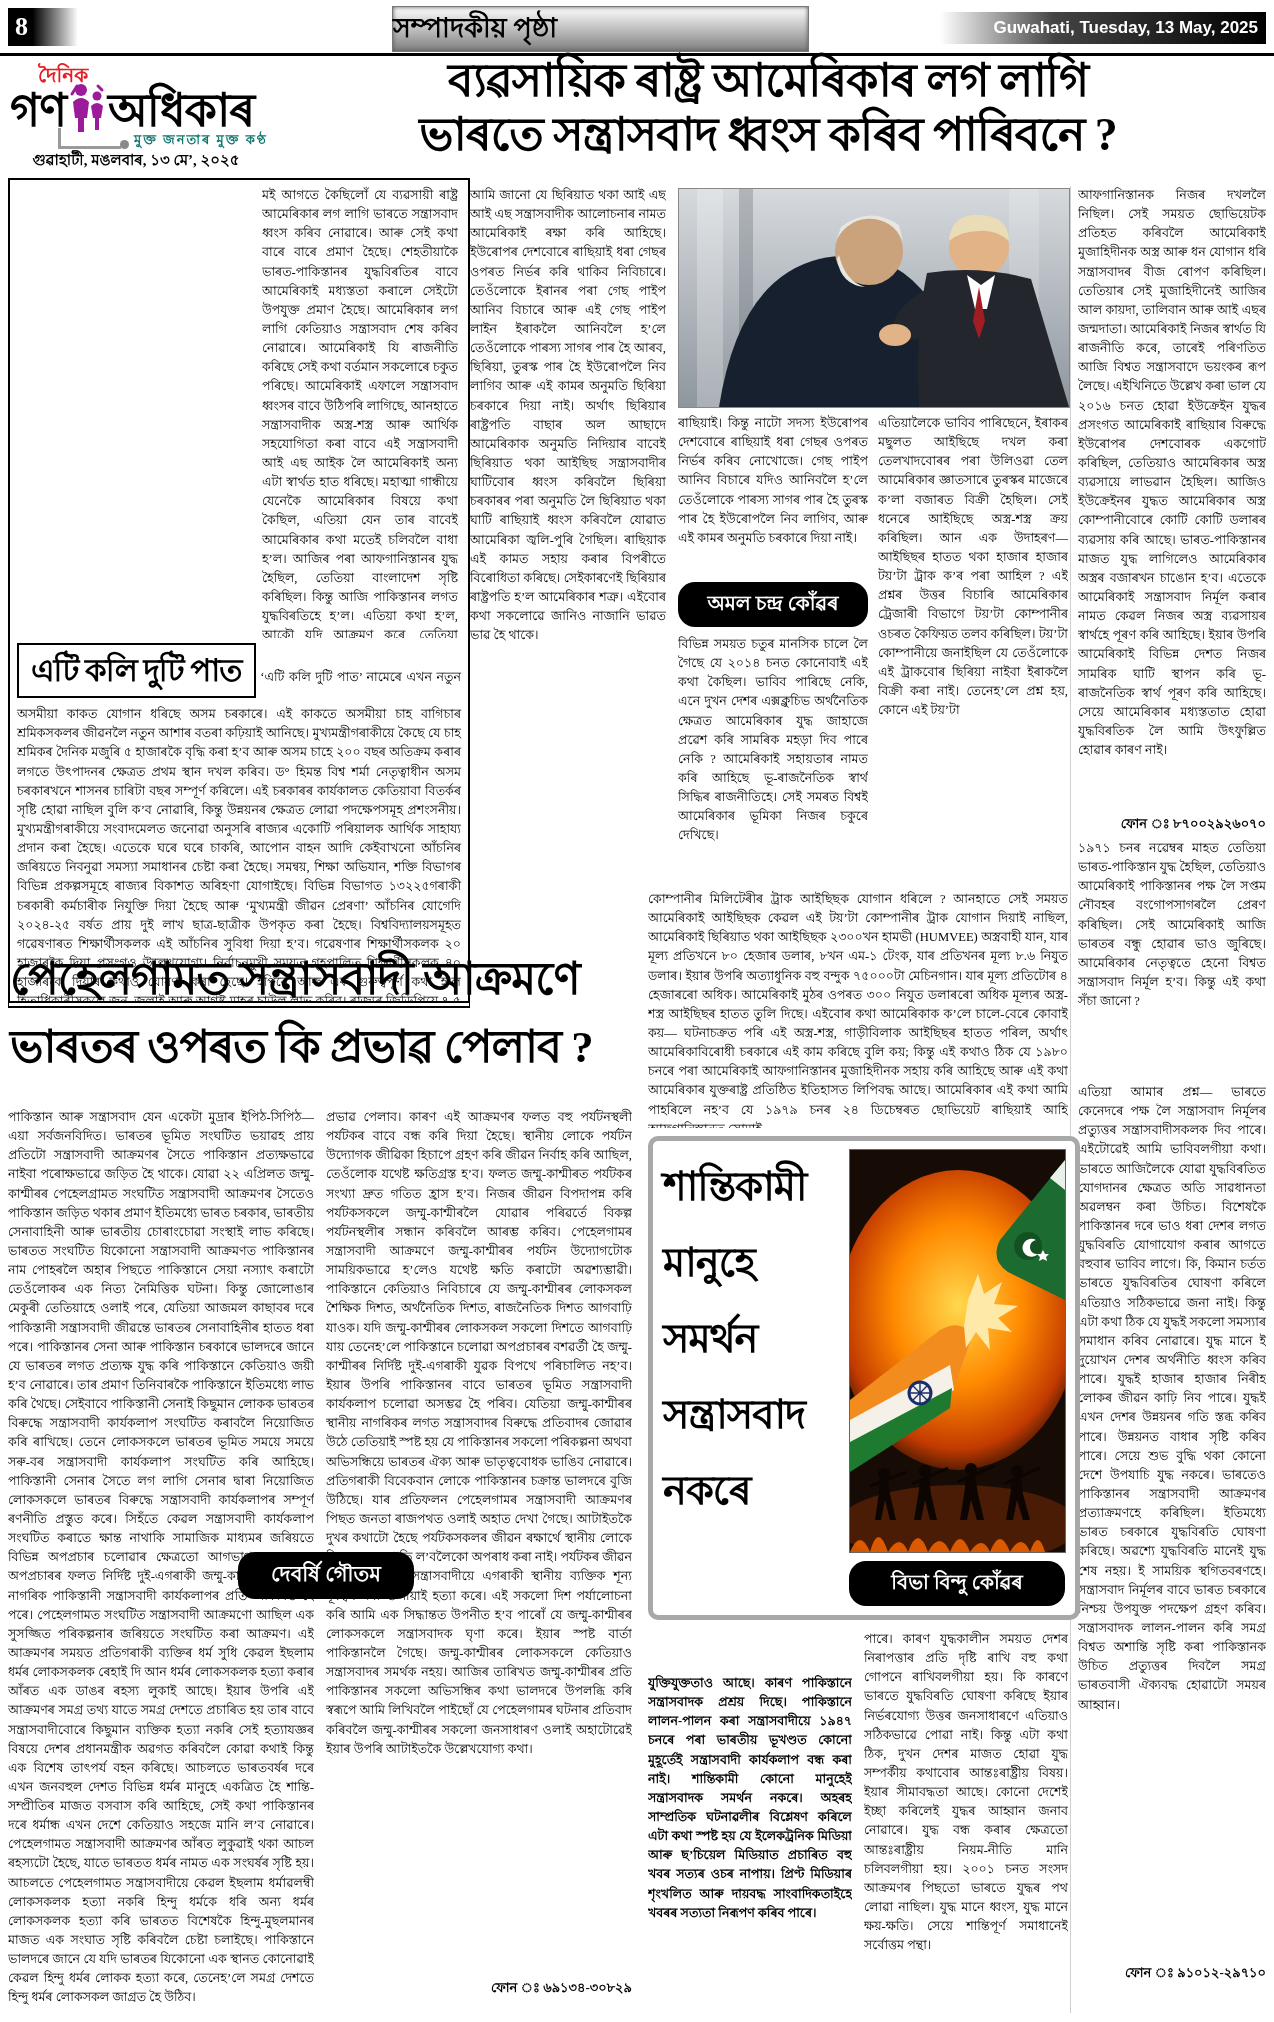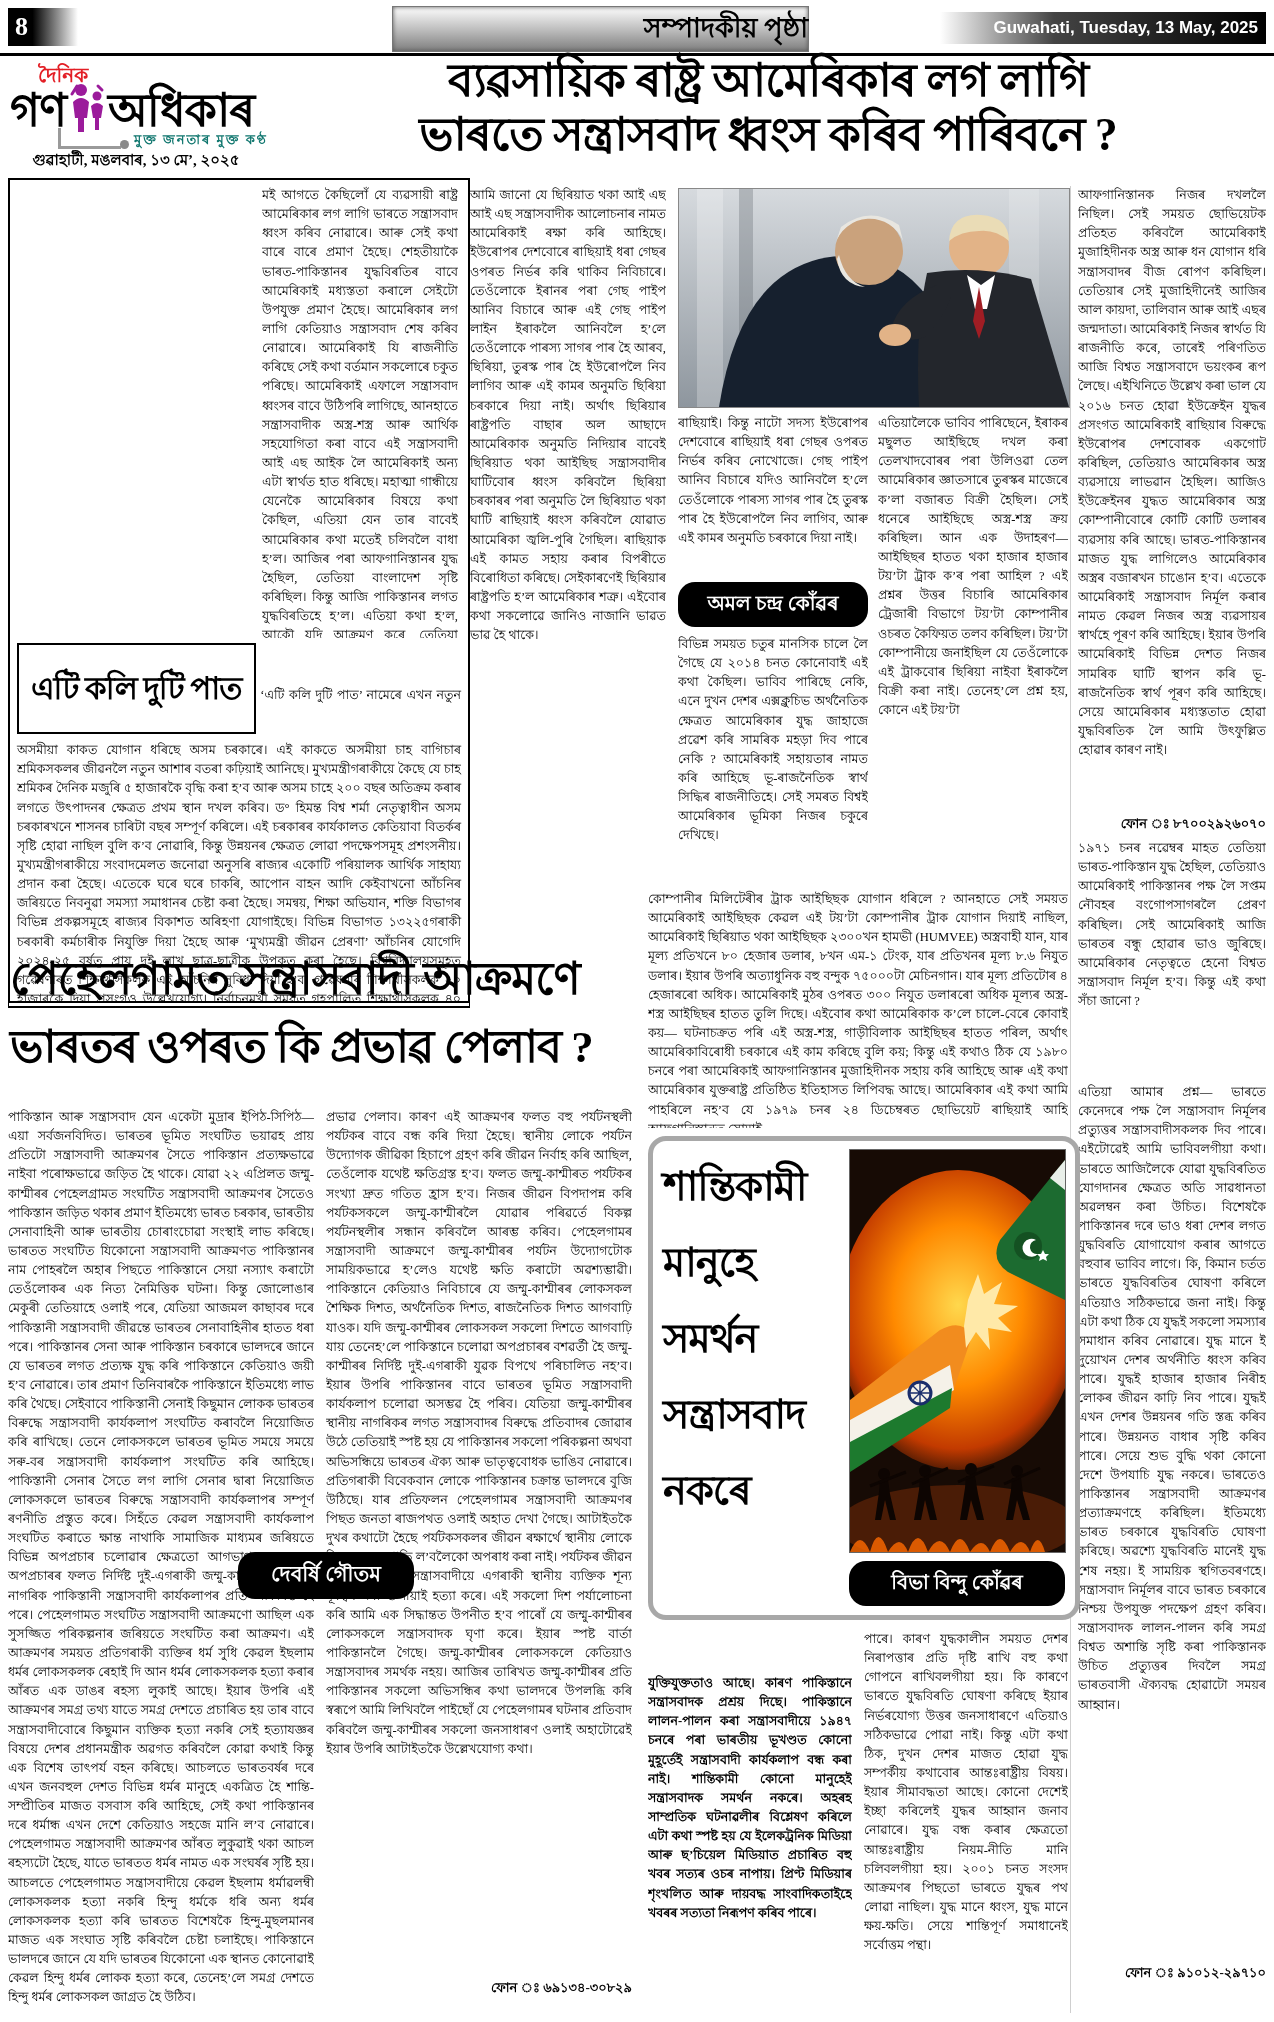--- a/index.html
+++ b/index.html
@@ -3,46 +3,46 @@
 <meta charset="utf-8">
 <style>
   html,body{margin:0;padding:0;background:#e8e8e8;}
   .page{position:relative;width:1274px;height:2022px;background:#ffffff;margin:0 auto;
         font-family:"Liberation Serif","DejaVu Sans",serif;color:#000;overflow:hidden;}
   .abs{position:absolute;}
   
   .pgnum{left:8px;top:8px;width:70px;height:38px;background:linear-gradient(90deg,#000 0%,#000 35%,#fff 100%);}
   .pgnum span{color:#fff;font-size:26px;font-weight:bold;padding-left:7px;line-height:38px;display:block;}
   .secbanner{left:392px;top:6px;width:415px;height:44px;background:linear-gradient(180deg,#fdfdfd 0%,#b9b9b9 55%,#7e7e7e 100%);
-        border:1px solid #777;box-shadow:inset 0 0 4px #555;display:flex;align-items:center;justify-content:flex-end;}
+        border:1px solid #777;box-shadow:inset 0 0 4px #555;display:flex;align-items:center;justify-content:flex-start;}
   .secbanner span{font-size:27px;font-weight:bold;}
   .datestrip{left:940px;top:12px;width:326px;height:32px;background:linear-gradient(90deg,#ffffff 0%,#444 35%,#000 100%);
         display:flex;align-items:center;justify-content:flex-end;}
   .datestrip span{color:#fff;font-weight:bold;font-size:17px;padding-right:8px;font-family:"Liberation Sans",sans-serif;}
   .toprule{left:0;top:53px;width:1274px;height:0;border-top:3px solid #000;}
   
   .mh-daily{left:38px;top:60px;font-size:20px;font-weight:bold;color:#e31e25;}
   .mh-row{left:10px;top:78px;width:250px;height:56px;display:flex;align-items:flex-end;}
   .mh-big{font-size:46px;font-weight:bold;line-height:1;letter-spacing:-1px;}
   .mh-logo{width:38px;height:52px;margin:0 2px;}
   .mh-lline{left:58px;top:128px;width:60px;height:18px;border-left:3px solid #9a9a9a;border-bottom:3px solid #9a9a9a;}
   .mh-dot{left:120px;top:140px;width:9px;height:9px;border-radius:50%;background:#8a8a8a;}
   .mh-tag{left:134px;top:130px;font-size:13px;font-weight:bold;letter-spacing:2px;color:#0f766e;}
   .mh-date{left:8px;top:148px;width:256px;text-align:center;font-size:15px;font-weight:bold;}
   
   .h-main{left:268px;top:54px;width:1000px;text-align:center;font-weight:bold;font-size:46px;line-height:1.18;letter-spacing:-1px;}
   .just{text-align:justify;font-size:12.6px;line-height:1.52;overflow:hidden;}
   .leftbox{left:8px;top:178px;width:462px;height:830px;border:2px solid #000;border-bottom:7px double #000;box-sizing:border-box;padding:5px 7px;}
   .la-spacer{float:right;width:216px;height:458px;}
-  .la-head{display:inline-block;border:2px solid #000;padding:20px 12px;font-size:31px;font-weight:bold;margin:0 0 7px 0;letter-spacing:-1px;}
+  .la-head{display:inline-block;border:2px solid #000;padding:2px 12px;font-size:31px;font-weight:bold;margin:0 0 7px 0;letter-spacing:-1px;}
   .photo{left:678px;top:188px;width:390px;height:218px;border:1px solid #888;}
   .authbox{background:#000;color:#fff;border-radius:17px;text-align:center;font-weight:bold;font-size:20px;padding:6px 2px;}
   .phone{font-weight:bold;font-size:13px;text-align:right;}
   .h-sub{left:10px;top:946px;width:634px;font-weight:bold;font-size:45px;line-height:1.5;letter-spacing:-1px;}
-  .peacebox{left:648px;top:1136px;width:432px;height:484px;border:5px solid #a8a8a8;border-radius:18px;box-sizing:border-box;background:#fff;padding:8px 10px;display:flex;}
+  .peacebox{left:648px;top:1136px;width:432px;height:484px;border:5px solid #a8a8a8;border-radius:10px;box-sizing:border-box;background:#fff;padding:8px 10px;display:flex;}
   .peace-head{width:195px;font-size:40px;font-weight:bold;line-height:1.9;letter-spacing:-1px;}
   .peace-right{width:216px;display:flex;flex-direction:column;margin-left:auto;}
   .conflict{width:215px;height:402px;border:1px solid #666;}
   .bold-lead{font-weight:bold;}
   .vrule{left:1070px;top:186px;width:0;height:1827px;border-left:1px solid #cfcfcf;}
 </style>
 </head>
 <body>
 
 <div class="page">

